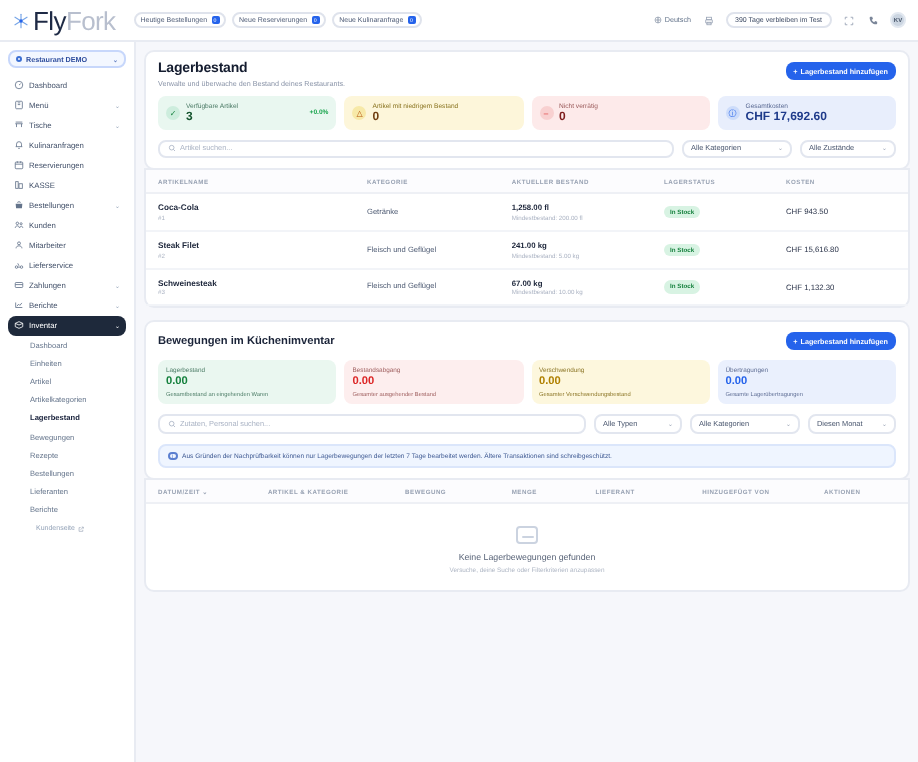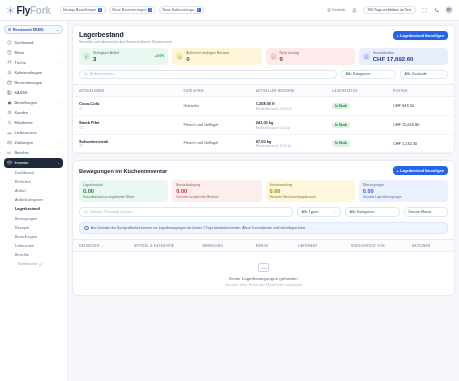--- a/index.html
+++ b/index.html
@@ -13,21 +13,21 @@
   }
   .app { display:flex; flex-direction:column; width:459px; height:381px; }
 
   
   .topbar {
     height:21px; background:#ffffff; border-bottom:1px solid #e8ebf2;
     display:flex; align-items:center; padding:0 6px; gap:5px; flex:none;
   }
   .logo { display:flex; align-items:center; gap:1.5px; }
   .logo-mark { width:9px; height:9px; position:relative; }
-  .logo-txt { font-size:10px; font-weight:700; letter-spacing:-0.3px; }
+  .logo-txt { font-size:13px; font-weight:400; letter-spacing:-0.3px; }
   .logo-txt .b { color:#1e2a45; }
   .logo-txt .g { color:#b8bfce; }
   .quickbtns { display:flex; gap:3px; margin-left:4px; }
   .qbtn {
     border:1px solid #dfe3ec; border-radius:6px; height:8.5px;
     display:flex; align-items:center; gap:2px; padding:0 2.5px;
     background:#fff; font-size:3.5px; color:#53607a; white-space:nowrap;
   }
   .qbtn .sq { width:4px; height:4px; border-radius:1px; background:#2563eb;
     display:flex; align-items:center; justify-content:center; color:#fff; font-size:2.6px;}

